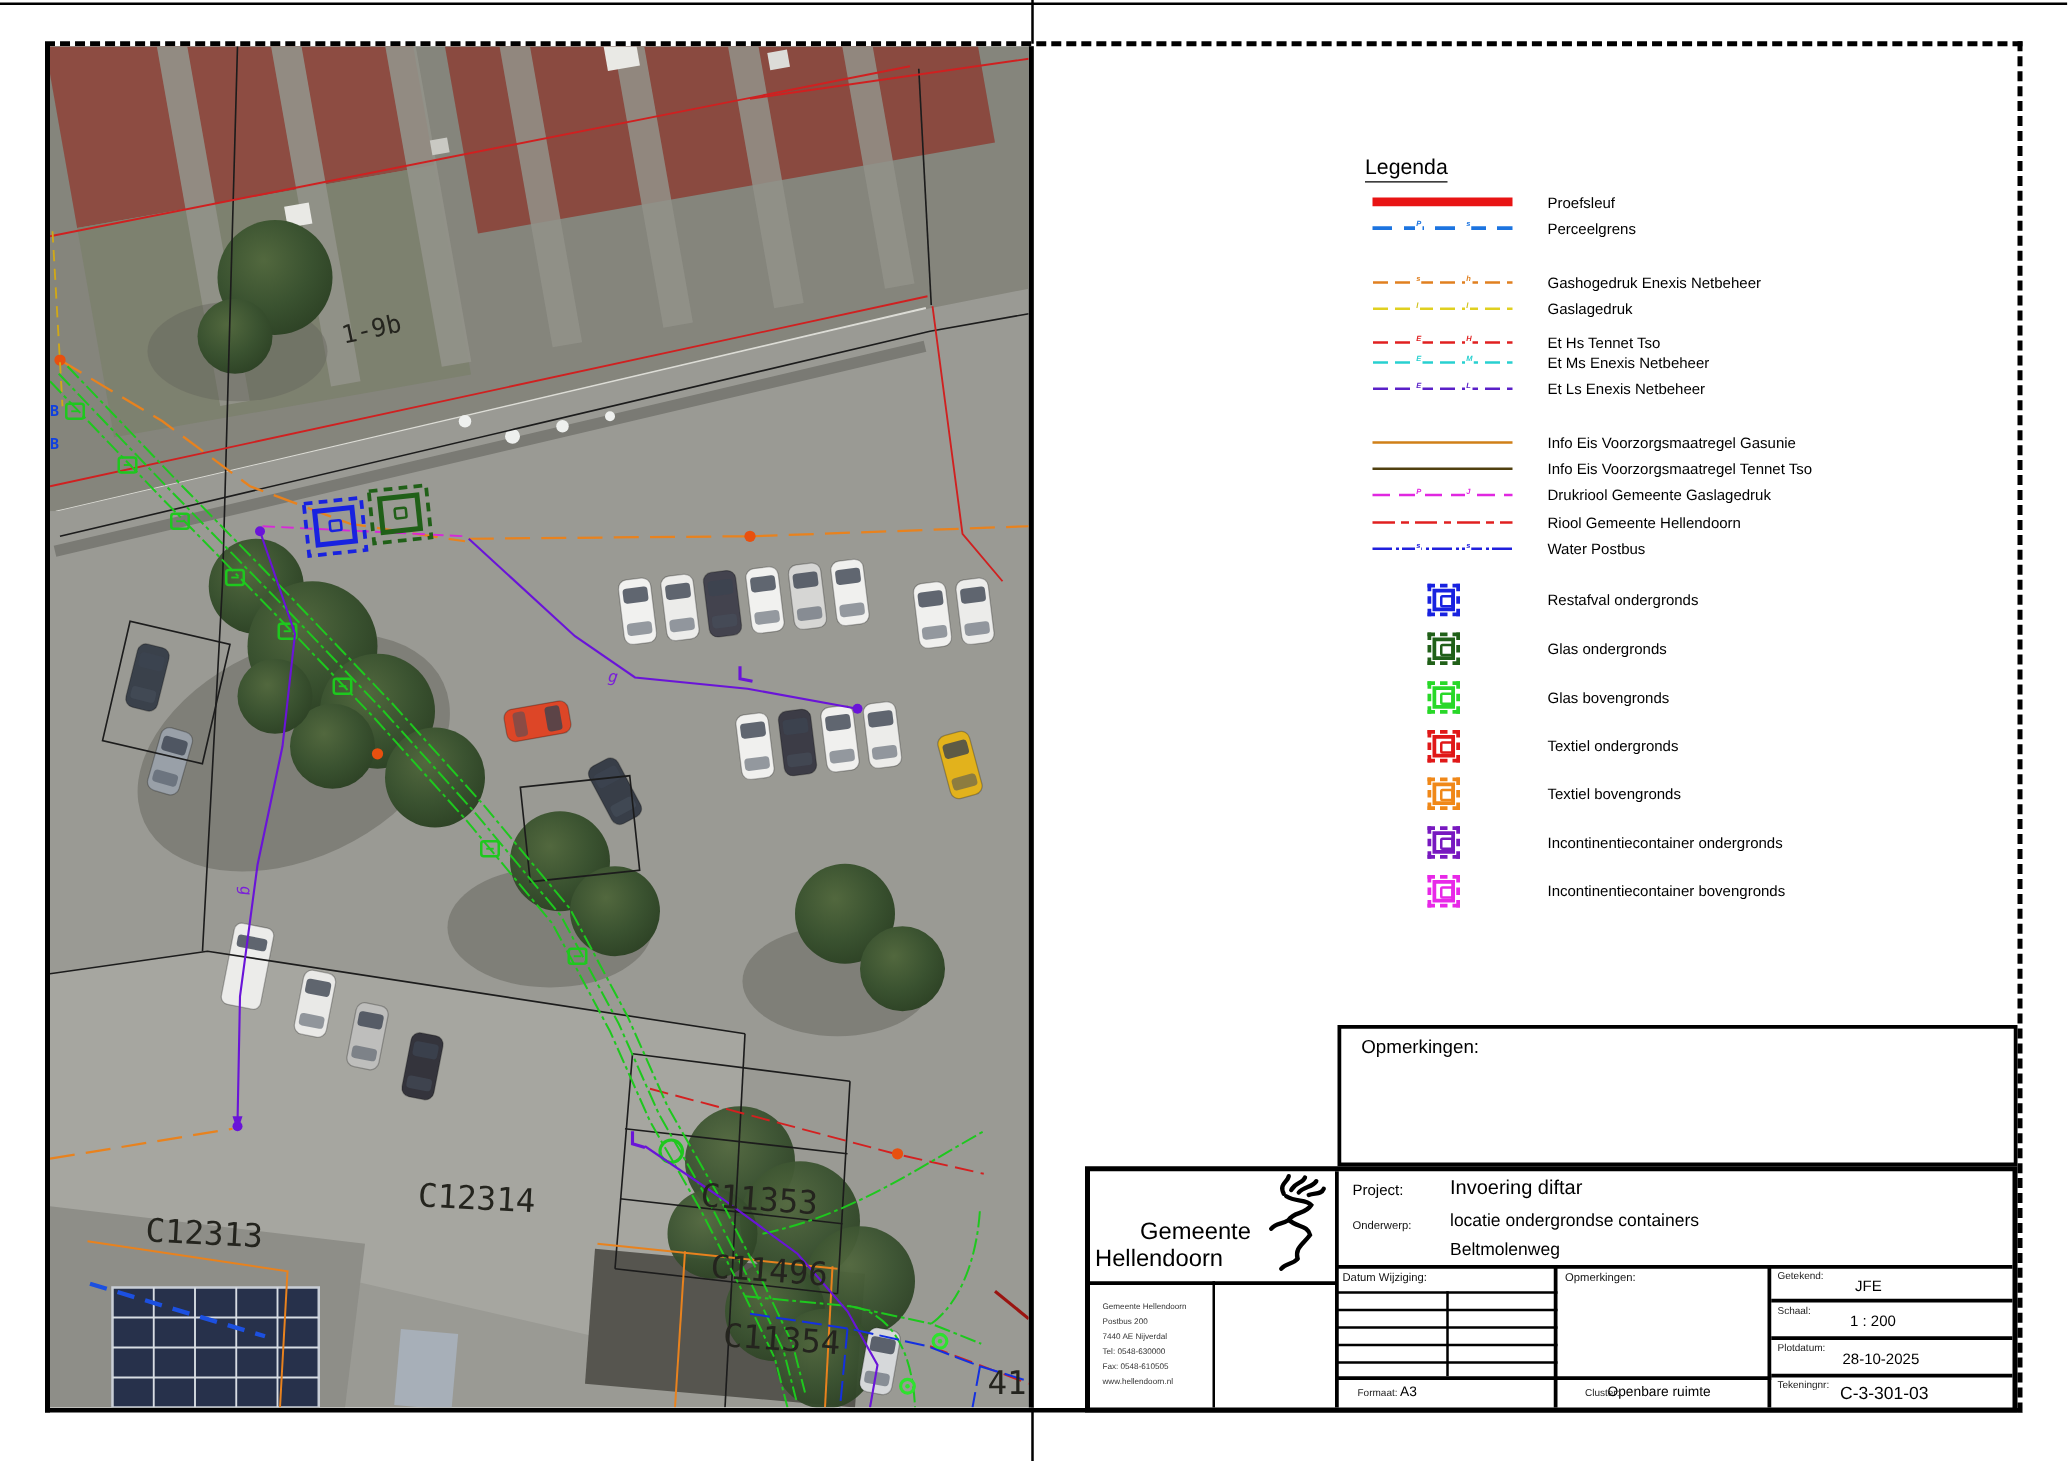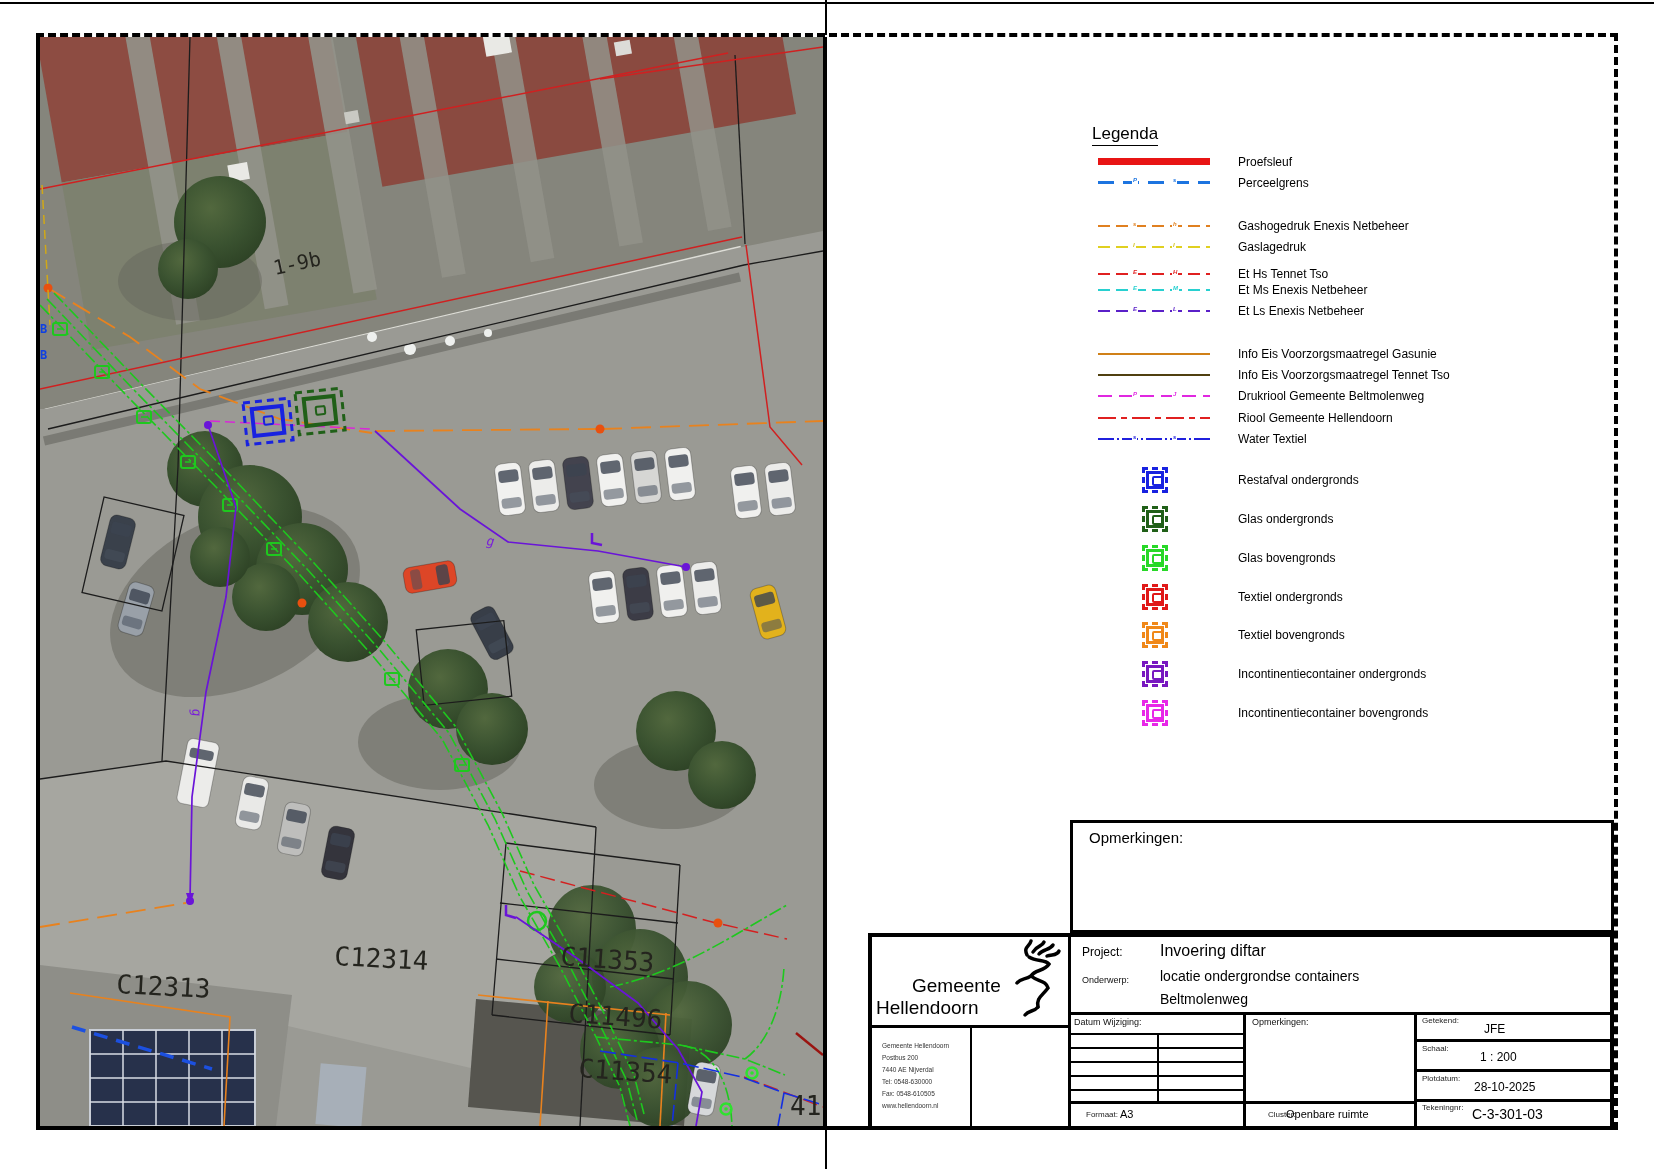--- a/index.html
+++ b/index.html
@@ -369,32 +369,32 @@
       </div>
     <div class="lr r10" style="top:241px">
         <span class="ls ls10"></span>
         <span class="ll">Info Eis Voorzorgsmaatregel Tennet Tso</span>
       </div>
     <div class="lr r11" style="top:262px">
         <span class="ls ls11">
           <i class="m m1">P</i>
           <i class="m m2">J</i>
         </span>
-        <span class="ll">Drukriool Gemeente Beltmolenweg</span>
+        <span class="ll">Drukriool Gemeente Gaslagedruk</span>
       </div>
     <div class="lr r12" style="top:284px">
         <span class="ls ls12"></span>
         <span class="ll">Riool Gemeente Hellendoorn</span>
       </div>
     <div class="lr r13" style="top:305px">
         <span class="ls ls13">
           <i class="m m1">s</i>
           <i class="m m2">s</i>
         </span>
-        <span class="ll">Water Textiel</span>
+        <span class="ll">Water Postbus</span>
       </div>
 
     <div class="ir" style="top:342px">
         <span class="cicon c0"></span>
         <span class="il">Restafval ondergronds</span>
       </div>
     <div class="ir" style="top:381px">
         <span class="cicon c1"></span>
         <span class="il">Glas ondergronds</span>
       </div>

